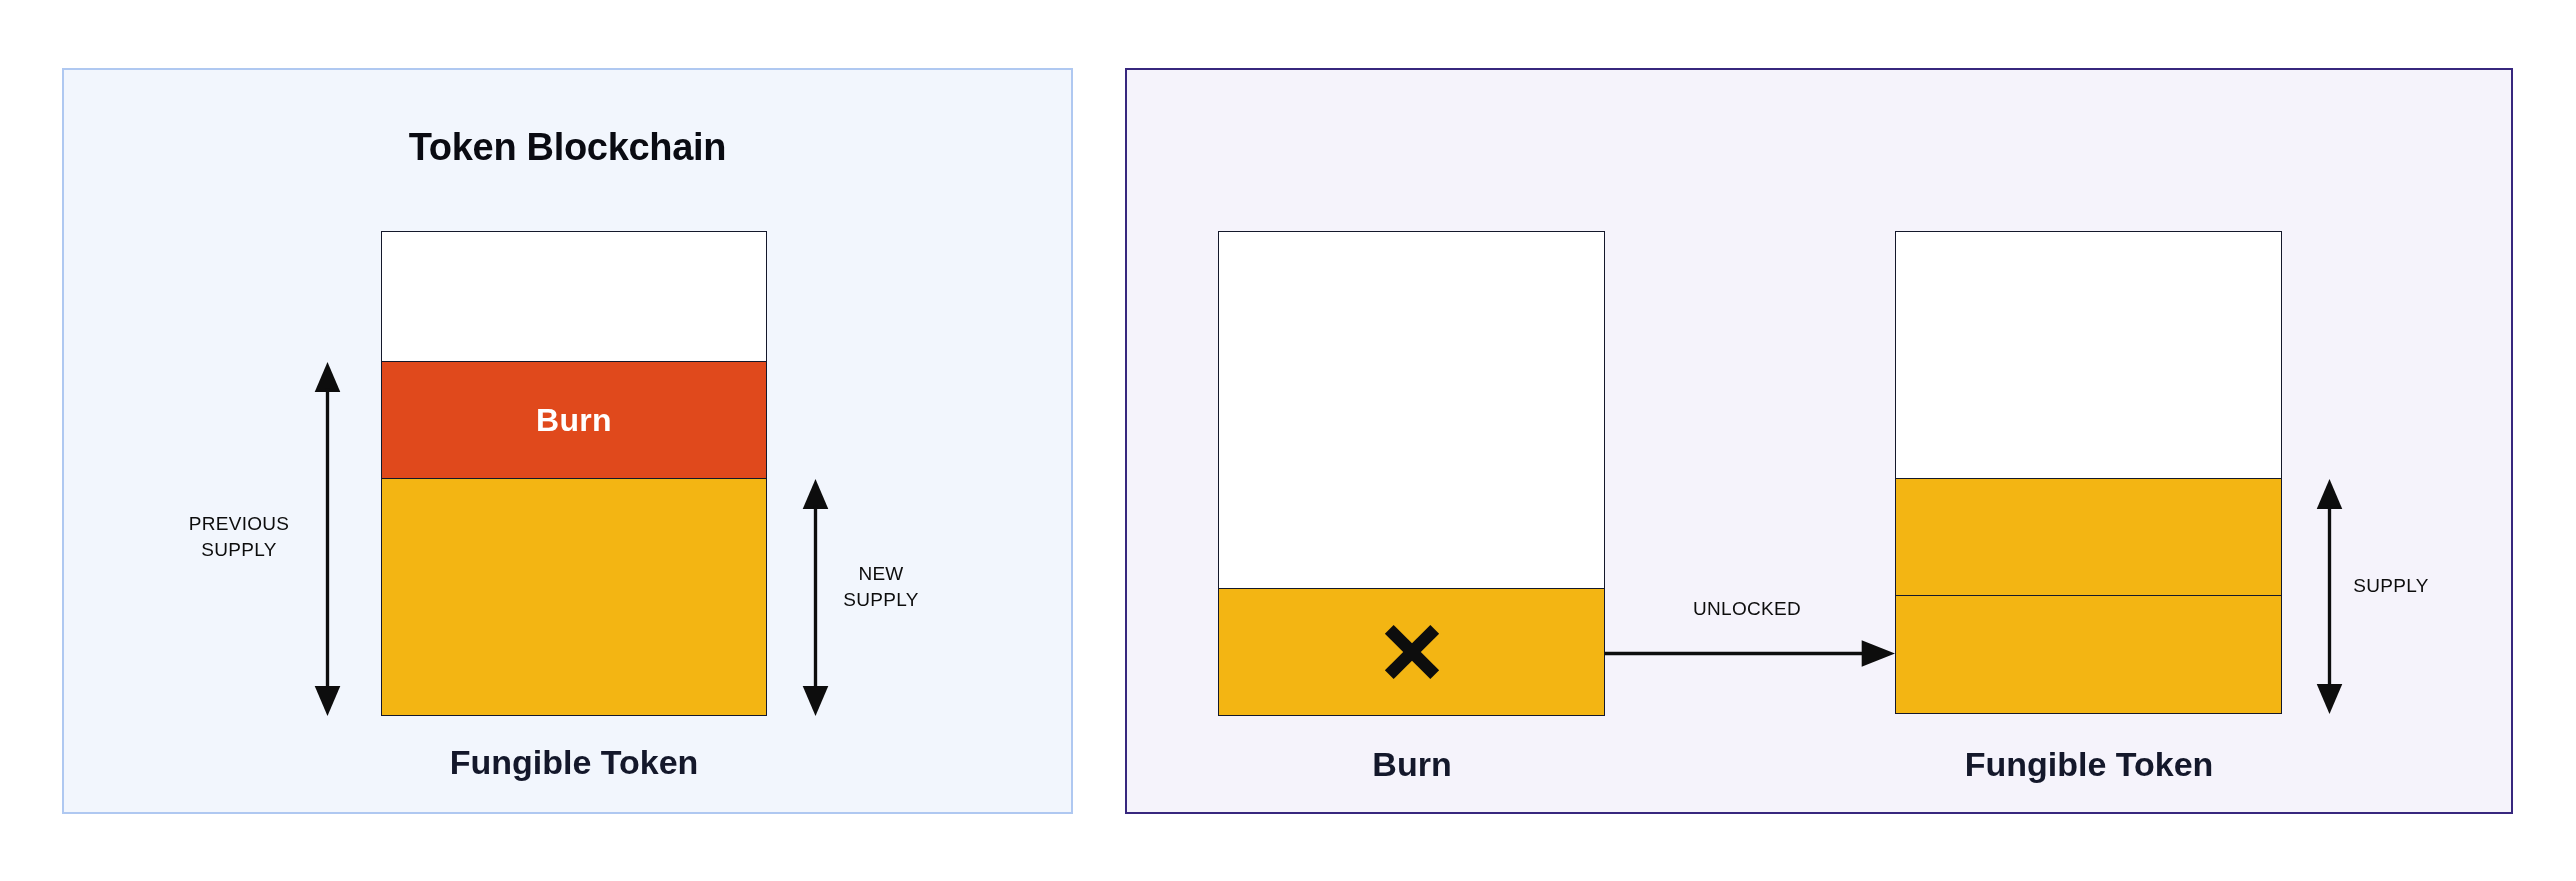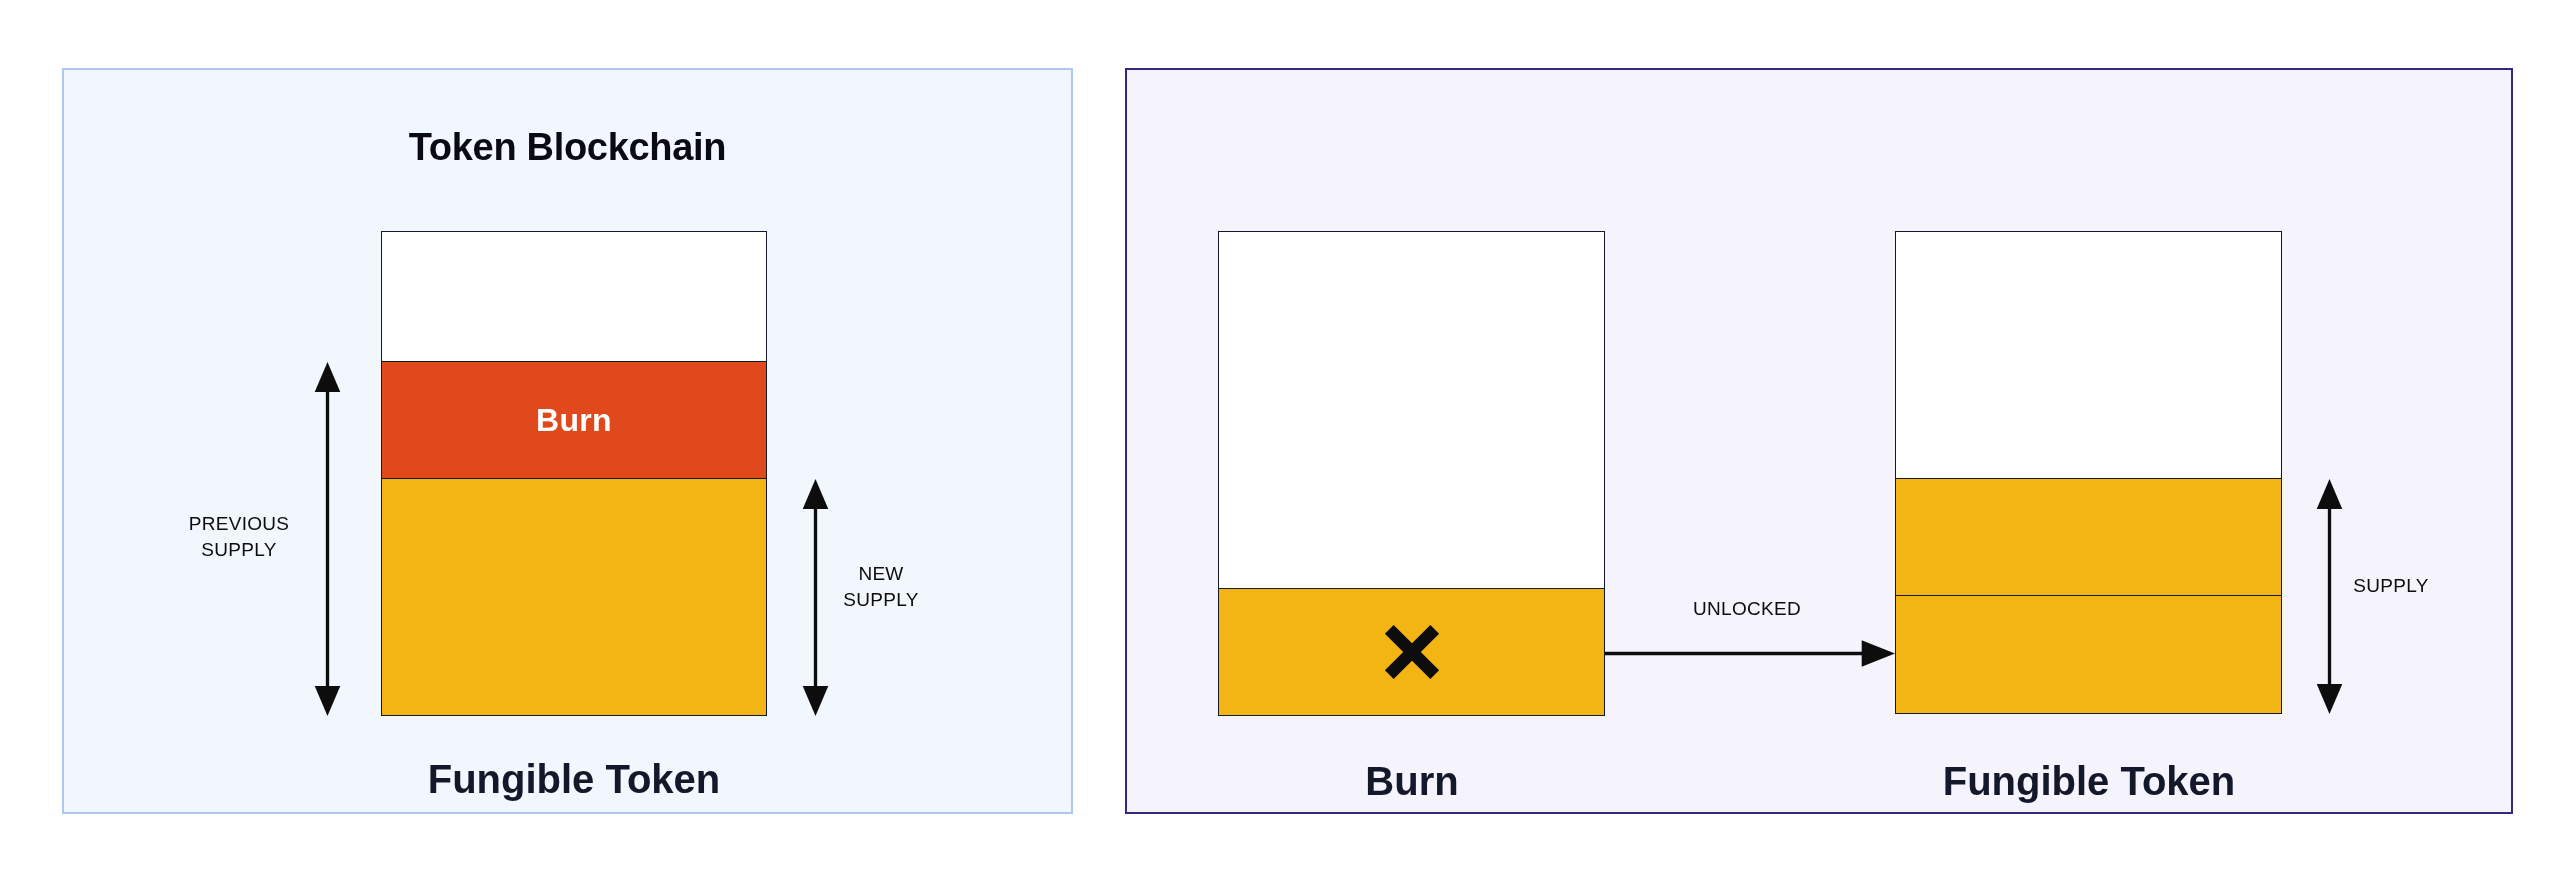--- a/index.html
+++ b/index.html
@@ -57,22 +57,22 @@
     background: var(--burn-orange);
     display: flex; align-items: center; justify-content: center;
   }
   .seg.amber { background: var(--amber); }
   .burn-text {
     color: #FFFFFF; font-size: 32px; font-weight: 700; letter-spacing: 0.3px;
   }
 
   .box-label {
     position: absolute; transform: translate(-50%, -50%);
-    font-size: 40px; font-weight: 700;
-    color: var(--label-color); white-space: nowrap; margin-top: 17px;
+    font-size: 34px; font-weight: 700;
+    color: var(--label-color); white-space: nowrap;
   }
 
   .small-label {
     position: absolute; transform: translate(-50%, -50%);
     font-size: 19px; font-weight: 400;
     color: var(--arrow-black);
     text-align: center; letter-spacing: 0.3px;
     line-height: 1.35; white-space: pre-line;
   }
 

